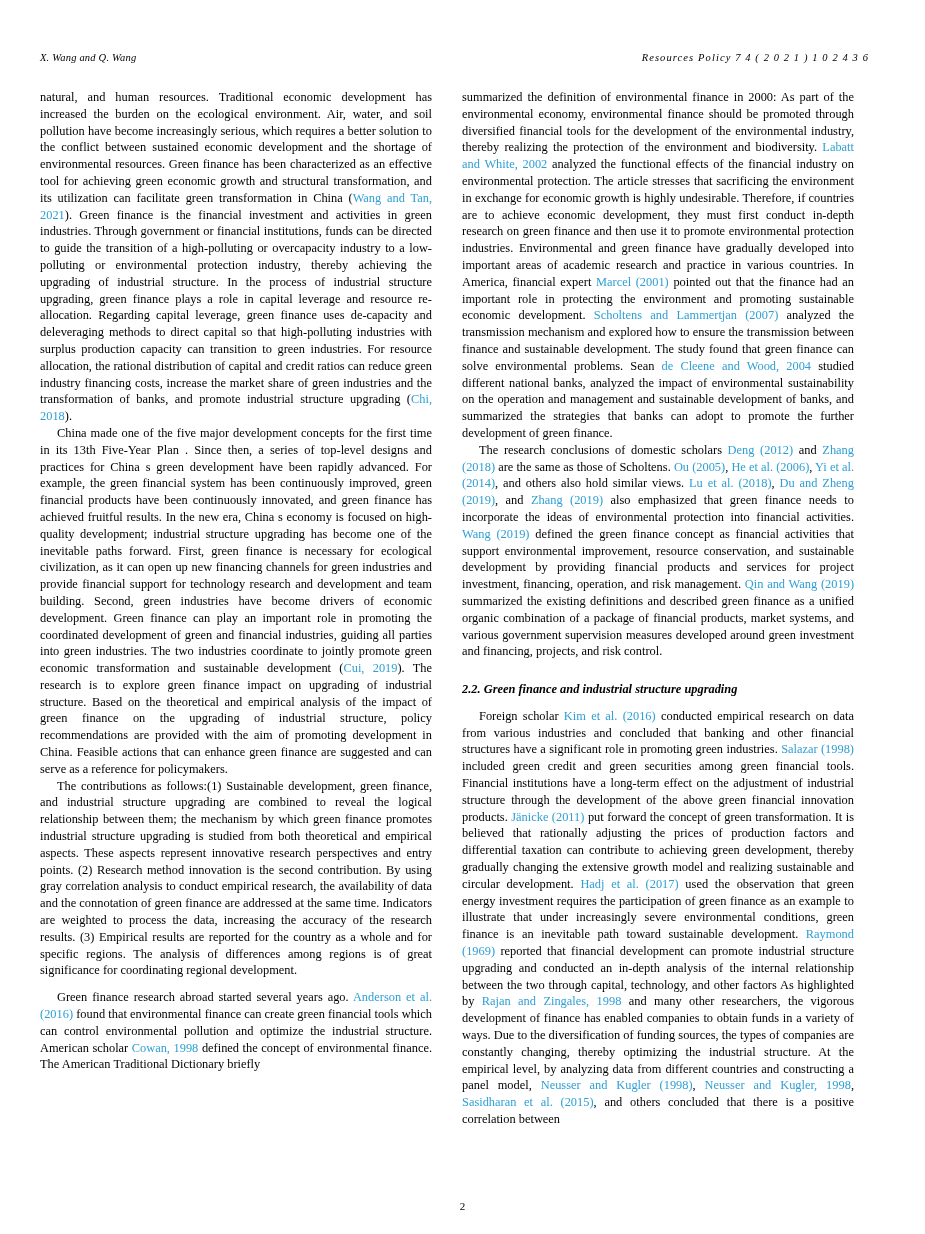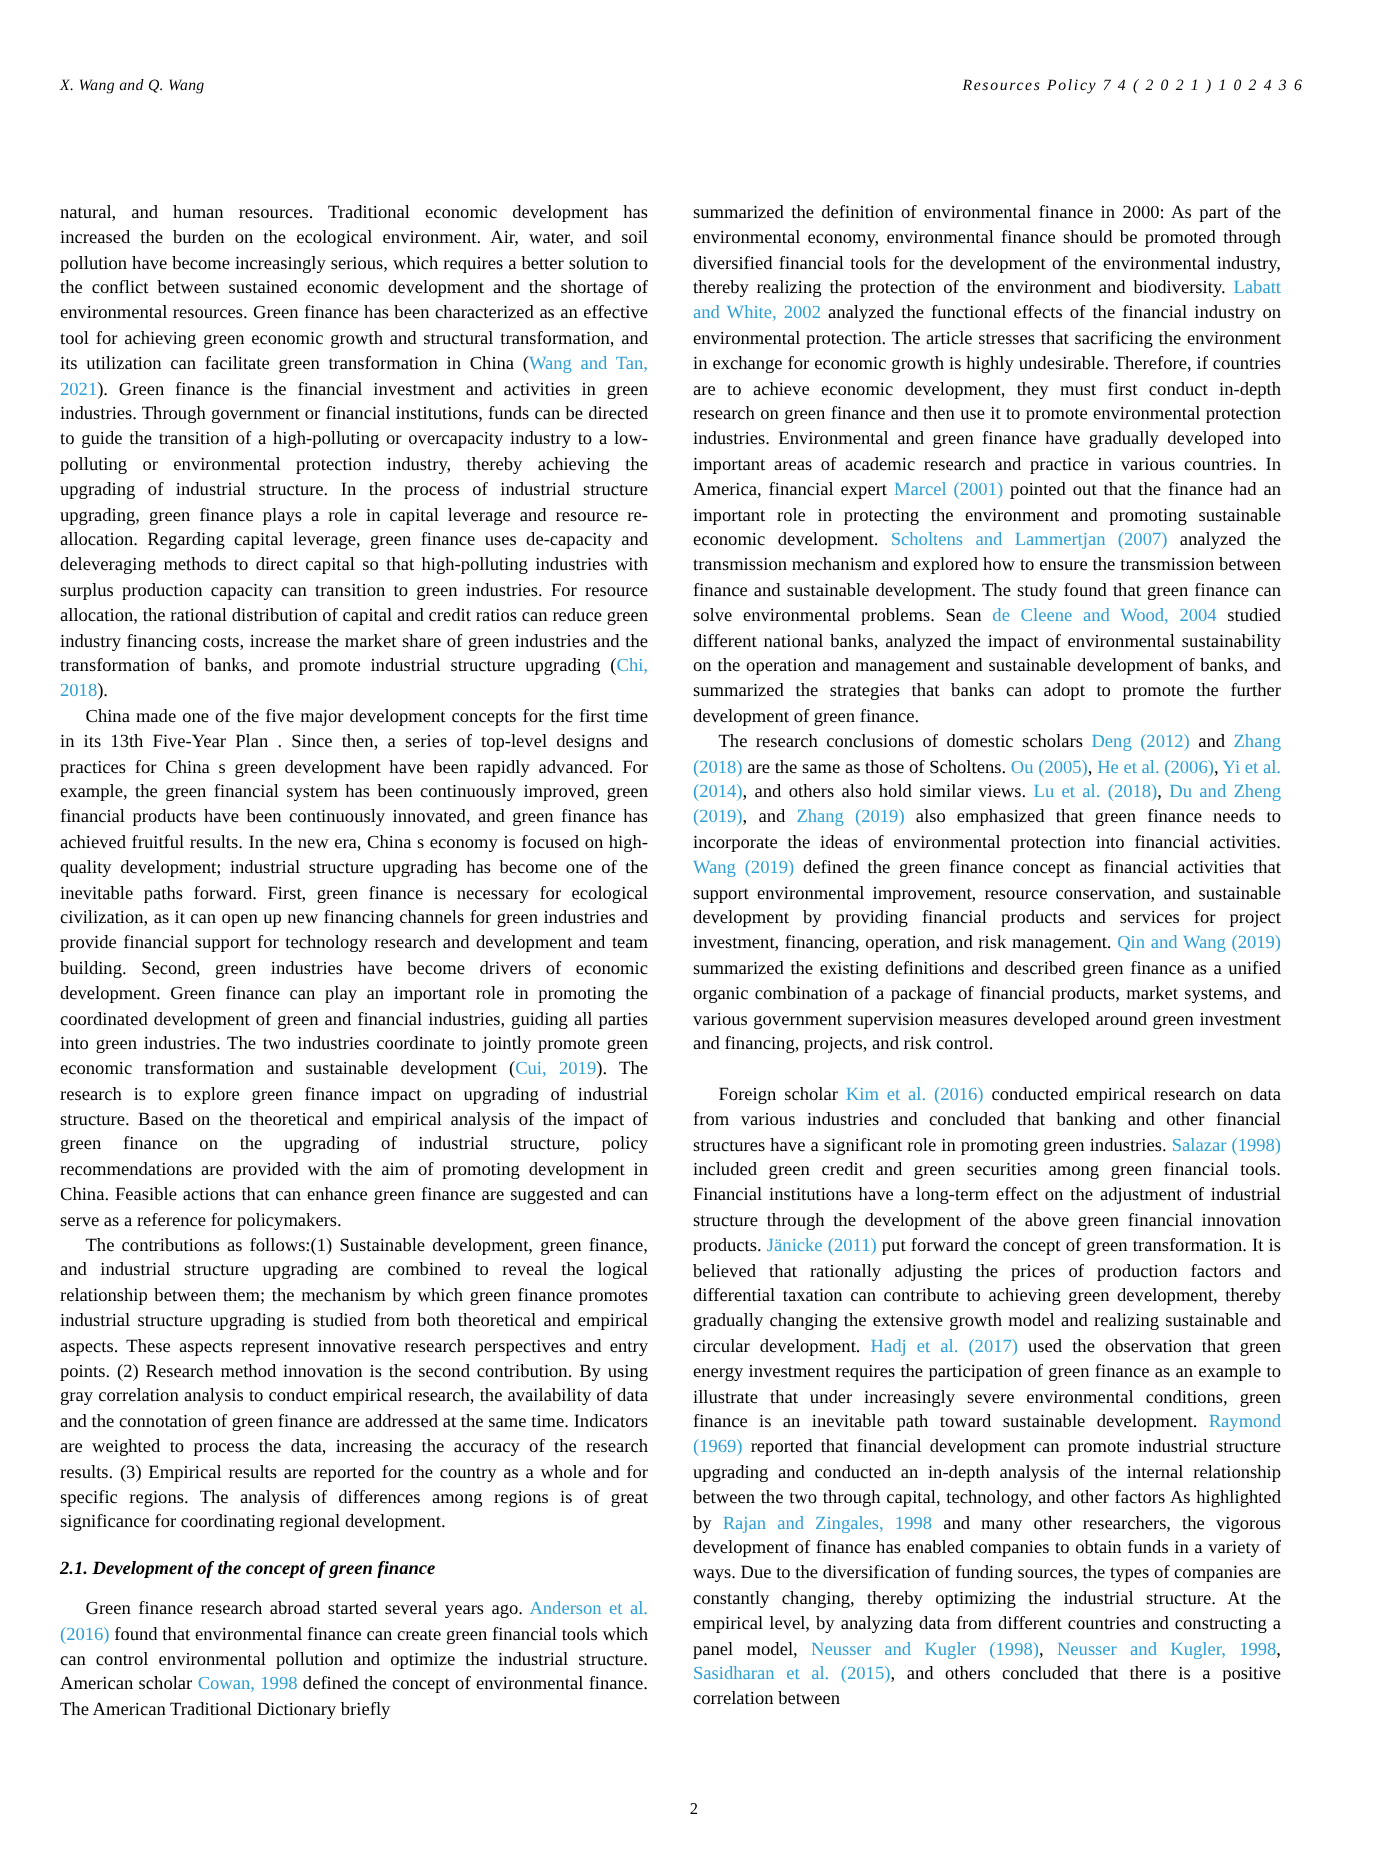--- a/index.html
+++ b/index.html
@@ -43,21 +43,20 @@
     display: flex;
     gap: 30px;
   }
   .col {
     width: 392px;
     text-align: justify;
     text-justify: inter-word;
     font-size: 12.4px;
     line-height: 1.355;
     hyphens: auto;
-    margin-top: 44px;
   }
   p {
     margin: 0;
   }
   p.indent {
     text-indent: 17px;
   }
   p + p {
     margin-top: 0;
   }
@@ -102,36 +101,36 @@
 
     <div class="col">
 
       <p><span>natural, and human resources. Traditional economic development has increased the burden on the ecological environment. Air, water, and soil pollution have become increasingly serious, which requires a better solution to the conflict between sustained economic development and the shortage of environmental resources. Green finance has been characterized as an effective tool for achieving green economic growth and structural transformation, and its utilization can facilitate green transformation in China (</span><span class="cite">Wang and Tan, 2021</span><span>). Green finance is the financial investment and activities in green industries. Through government or financial institutions, funds can be directed to guide the transition of a high-polluting or overcapacity industry to a low-polluting or environmental protection industry, thereby achieving the upgrading of industrial structure. In the process of industrial structure upgrading, green finance plays a role in capital leverage and resource re-allocation. Regarding capital leverage, green finance uses de-capacity and deleveraging methods to direct capital so that high-polluting industries with surplus production capacity can transition to green industries. For resource allocation, the rational distribution of capital and credit ratios can reduce green industry financing costs, increase the market share of green industries and the transformation of banks, and promote industrial structure upgrading (</span><span class="cite">Chi, 2018</span><span>).</span></p>
 
       <p class="indent"><span>China made  one of the five major development concepts for the first time in its  13th Five-Year Plan . Since then, a series of top-level designs and practices for China s green development have been rapidly advanced. For example, the green financial system has been continuously improved, green financial products have been continuously innovated, and green finance has achieved fruitful results. In the new era, China s economy is focused on high-quality development; industrial structure upgrading has become one of the inevitable paths forward. First, green finance is necessary for ecological civilization, as it can open up new financing channels for green industries and provide financial support for technology research and development and team building. Second, green industries have become drivers of economic development. Green finance can play an important role in promoting the coordinated development of green and financial industries, guiding all parties into green industries. The two industries coordinate to jointly promote green economic transformation and sustainable development (</span><span class="cite">Cui, 2019</span><span>). The research is to explore green finance impact on upgrading of industrial structure. Based on the theoretical and empirical analysis of the impact of green finance on the upgrading of industrial structure, policy recommendations are provided with the aim of promoting development in China. Feasible actions that can enhance green finance are suggested and can serve as a reference for policymakers.</span></p>
 
       <p class="indent">The contributions as follows:(1) Sustainable development, green finance, and industrial structure upgrading are combined to reveal the logical relationship between them; the mechanism by which green finance promotes industrial structure upgrading is studied from both theoretical and empirical aspects. These aspects represent innovative research perspectives and entry points. (2) Research method innovation is the second contribution. By using gray correlation analysis to conduct empirical research, the availability of data and the connotation of green finance are addressed at the same time. Indicators are weighted to process the data, increasing the accuracy of the research results. (3) Empirical results are reported for the country as a whole and for specific regions. The analysis of differences among regions is of great significance for coordinating regional development.</p>
 
 
-      <h3 class="subsection">2.1.  Development of the concept of green finance</h3>
 
       <div class="spacer-s"></div>
 
       <p class="indent"><span>Green finance research abroad started several years ago. </span><span class="cite">Anderson et al. (2016)</span><span> found that environmental finance can create green financial tools which can control environmental pollution and optimize the industrial structure. American scholar </span><span class="cite">Cowan, 1998</span><span> defined the concept of environmental finance.  The  American Traditional Dictionary  briefly</span></p>
 
     </div>
 
     <div class="col">
 
       <p><span>summarized the definition of environmental finance in 2000: As part of the environmental economy, environmental finance should be promoted through diversified financial tools for the development of the environmental industry, thereby realizing the protection of the environment and biodiversity. </span><span class="cite">Labatt and White, 2002</span><span> analyzed the functional effects of the financial industry on environmental protection. The article stresses that sacrificing the environment in exchange for economic growth is highly undesirable. Therefore, if countries are to achieve economic development, they must first conduct in-depth research on green finance and then use it to promote environmental protection industries. Environmental and green finance have gradually developed into important areas of academic research and practice in various countries. In America, financial expert </span><span class="cite">Marcel (2001)</span><span> pointed out that the finance had an important role in protecting the environment and promoting sustainable economic development. </span><span class="cite">Scholtens and Lammertjan (2007)</span><span> analyzed the transmission mechanism and explored how to ensure the transmission between finance and sustainable development. The study found that green finance can solve environmental problems. Sean </span><span class="cite">de Cleene and Wood, 2004</span><span> studied different national banks, analyzed the impact of environmental sustainability on the operation and management and sustainable development of banks, and summarized the strategies that banks can adopt to promote the further development of green finance.</span></p>
 
       <p class="indent"><span>The research conclusions of domestic scholars </span><span class="cite">Deng (2012)</span><span> and </span><span class="cite">Zhang (2018)</span><span> are the same as those of Scholtens. </span><span class="cite">Ou (2005)</span><span>, </span><span class="cite">He et al. (2006)</span><span>, </span><span class="cite">Yi et al. (2014)</span><span>, and others also hold similar views. </span><span class="cite">Lu et al. (2018)</span><span>, </span><span class="cite">Du and Zheng (2019)</span><span>, and </span><span class="cite">Zhang (2019)</span><span> also emphasized that green finance needs to incorporate the ideas of environmental protection into financial activities. </span><span class="cite">Wang (2019)</span><span> defined the green finance concept as financial activities that support environmental improvement, resource conservation, and sustainable development by providing financial products and services for project investment, financing, operation, and risk management. </span><span class="cite">Qin and Wang (2019)</span><span> summarized the existing definitions and described green finance as a unified organic combination of a package of financial products, market systems, and various government supervision measures developed around green investment and financing, projects, and risk control.</span></p>
 
       <div class="spacer-xs"></div>
 
+      <h3 class="subsection">2.2.  Green finance and industrial structure upgrading</h3>
 
       <div class="spacer-s"></div>
 
       <p class="indent"><span>Foreign scholar </span><span class="cite">Kim et al. (2016)</span><span> conducted empirical research on data from various industries and concluded that banking and other financial structures have a significant role in promoting green industries. </span><span class="cite">Salazar (1998)</span><span> included green credit and green securities among green financial tools. Financial institutions have a long-term effect on the adjustment of industrial structure through the development of the above green financial innovation products. </span><span class="cite">Jänicke (2011)</span><span> put forward the concept of green transformation. It is believed that rationally adjusting the prices of production factors and differential taxation can contribute to achieving green development, thereby gradually changing the extensive growth model and realizing sustainable and circular development. </span><span class="cite">Hadj et al. (2017)</span><span> used the observation that green energy investment requires the participation of green finance as an example to illustrate that under increasingly severe environmental conditions, green finance is an inevitable path toward sustainable development. </span><span class="cite">Raymond (1969)</span><span> reported that financial development can promote industrial structure upgrading and conducted an in-depth analysis of the internal relationship between the two through capital, technology, and other factors As highlighted by </span><span class="cite">Rajan and Zingales, 1998</span><span> and many other researchers, the vigorous development of finance has enabled companies to obtain funds in a variety of ways. Due to the diversification of funding sources, the types of companies are constantly changing, thereby optimizing the industrial structure. At the empirical level, by analyzing data from different countries and constructing a panel model, </span><span class="cite">Neusser and Kugler (1998)</span><span>, </span><span class="cite">Neusser and Kugler, 1998</span><span>, </span><span class="cite">Sasidharan et al. (2015)</span><span>, and others concluded that there is a positive correlation between</span></p>
 
     </div>
 
   </div>
 
   <div class="pagenum">2</div>

